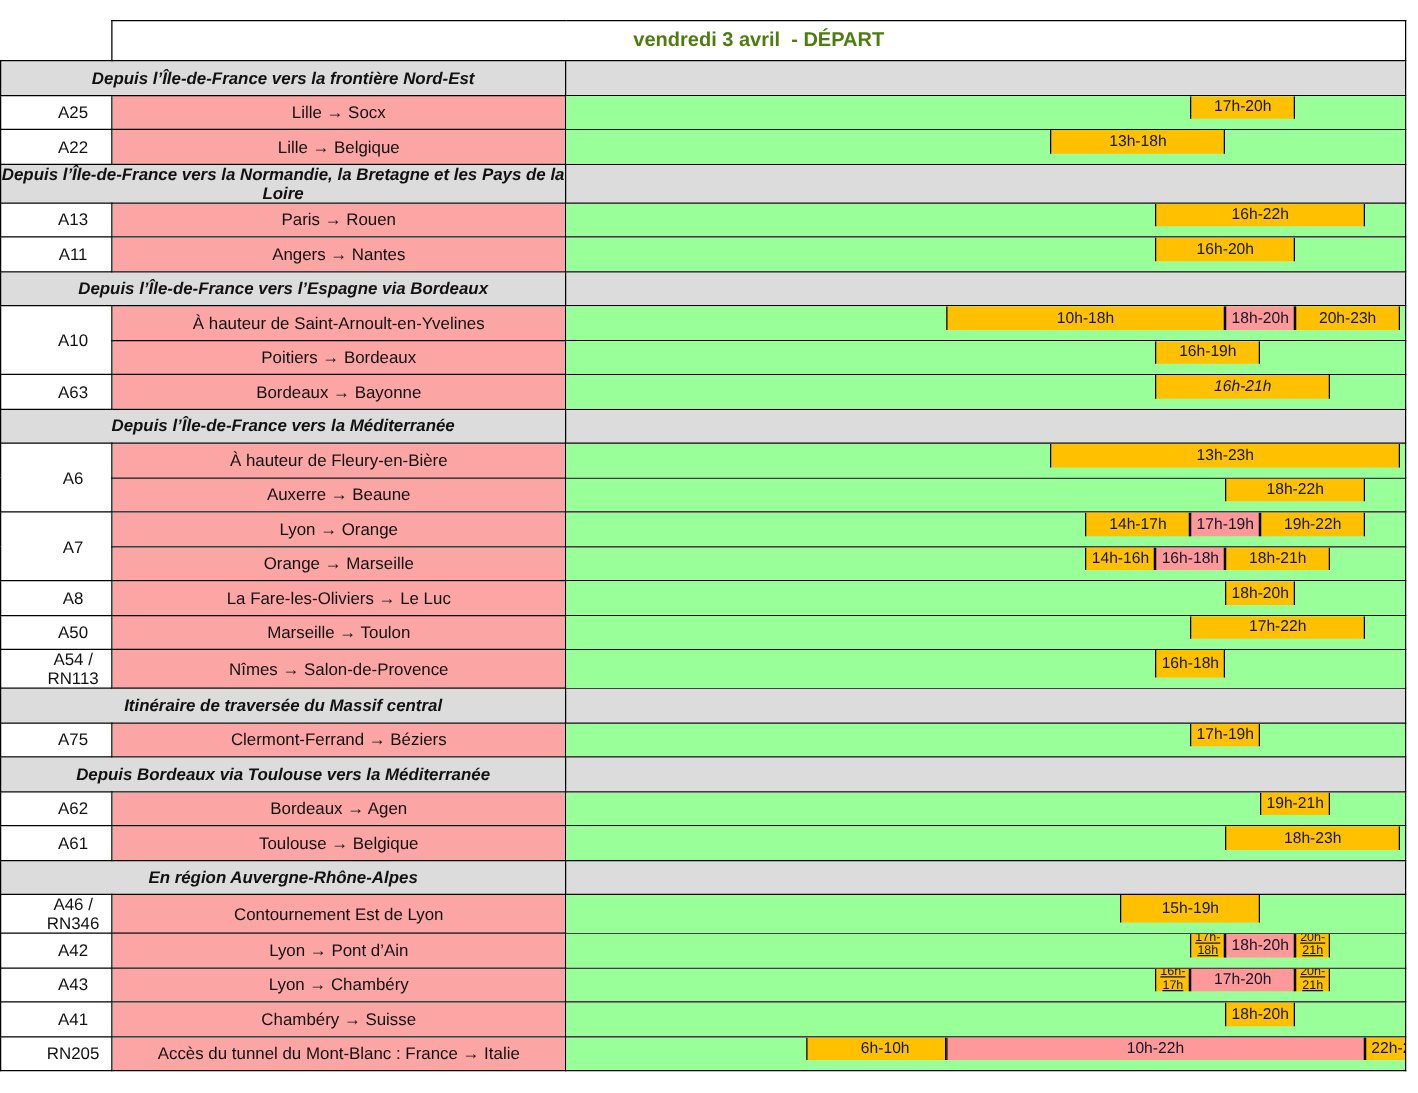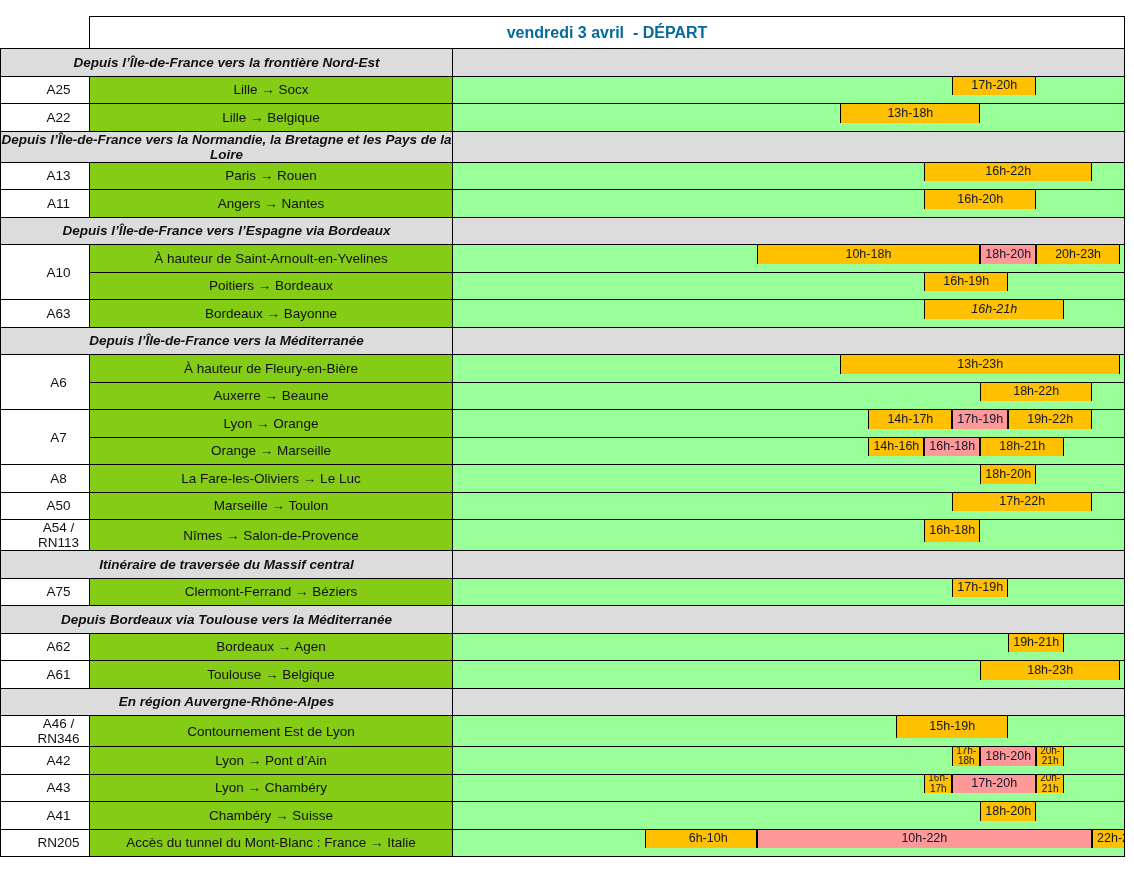--- a/index.html
+++ b/index.html
@@ -13,39 +13,39 @@
     border-collapse:collapse; table-layout:fixed; width:1124px;
   }
   col.c1 { width:89px; } col.c2 { width:363px; } col.c3 { width:672px; }
   td {
     border:1.5px solid var(--border,#000);
     height:26.5px; padding:0; text-align:center; vertical-align:middle;
     font-size:13.5px; overflow:hidden;
   }
   td.noborder { border:none; background:#fff; }
   td.title-cell {
-    font-weight:bold; font-size:16px; height:31px; white-space:pre; color:#0369a1;
+    font-weight:bold; font-size:16px; height:31px; white-space:pre; color:#4d7c0f;
   }
   td.section-label {
     background:var(--section,#DCDCDC); font-weight:bold; font-style:italic;
   }
   td.section-right { background:var(--section,#DCDCDC); }
   td.road { background:#fff;padding-left:27px; }
-  td.route { background:#84cc16; }
+  td.route { background:#fca5a5; }
   td.timeline { background:var(--green,#99FF99); position:relative; }
   .band {
     position:absolute; top:0; bottom:8px; box-sizing:border-box;
     border-left:1.4px solid var(--border,#000);
     border-right:1.4px solid var(--border,#000);
     display:flex; align-items:center; justify-content:center;
     font-size:12.5px; color:#0f172a; white-space:pre-line; line-height:1.05;margin-left:24px;
   }
   .band.orange { background:var(--orange,#FFC000); }
   .band.red    { background:var(--red,#FF9999); }
-  .band.narrow { font-size:10px; line-height:10.5px; }
+  .band.narrow { font-size:10px; line-height:10.5px;text-decoration:underline; }
 </style>
 </head>
 <body>
 
 <div class="page">
   <table class="forecast">
     <colgroup>
         <col class="c1">
         <col class="c2">
         <col class="c3">

